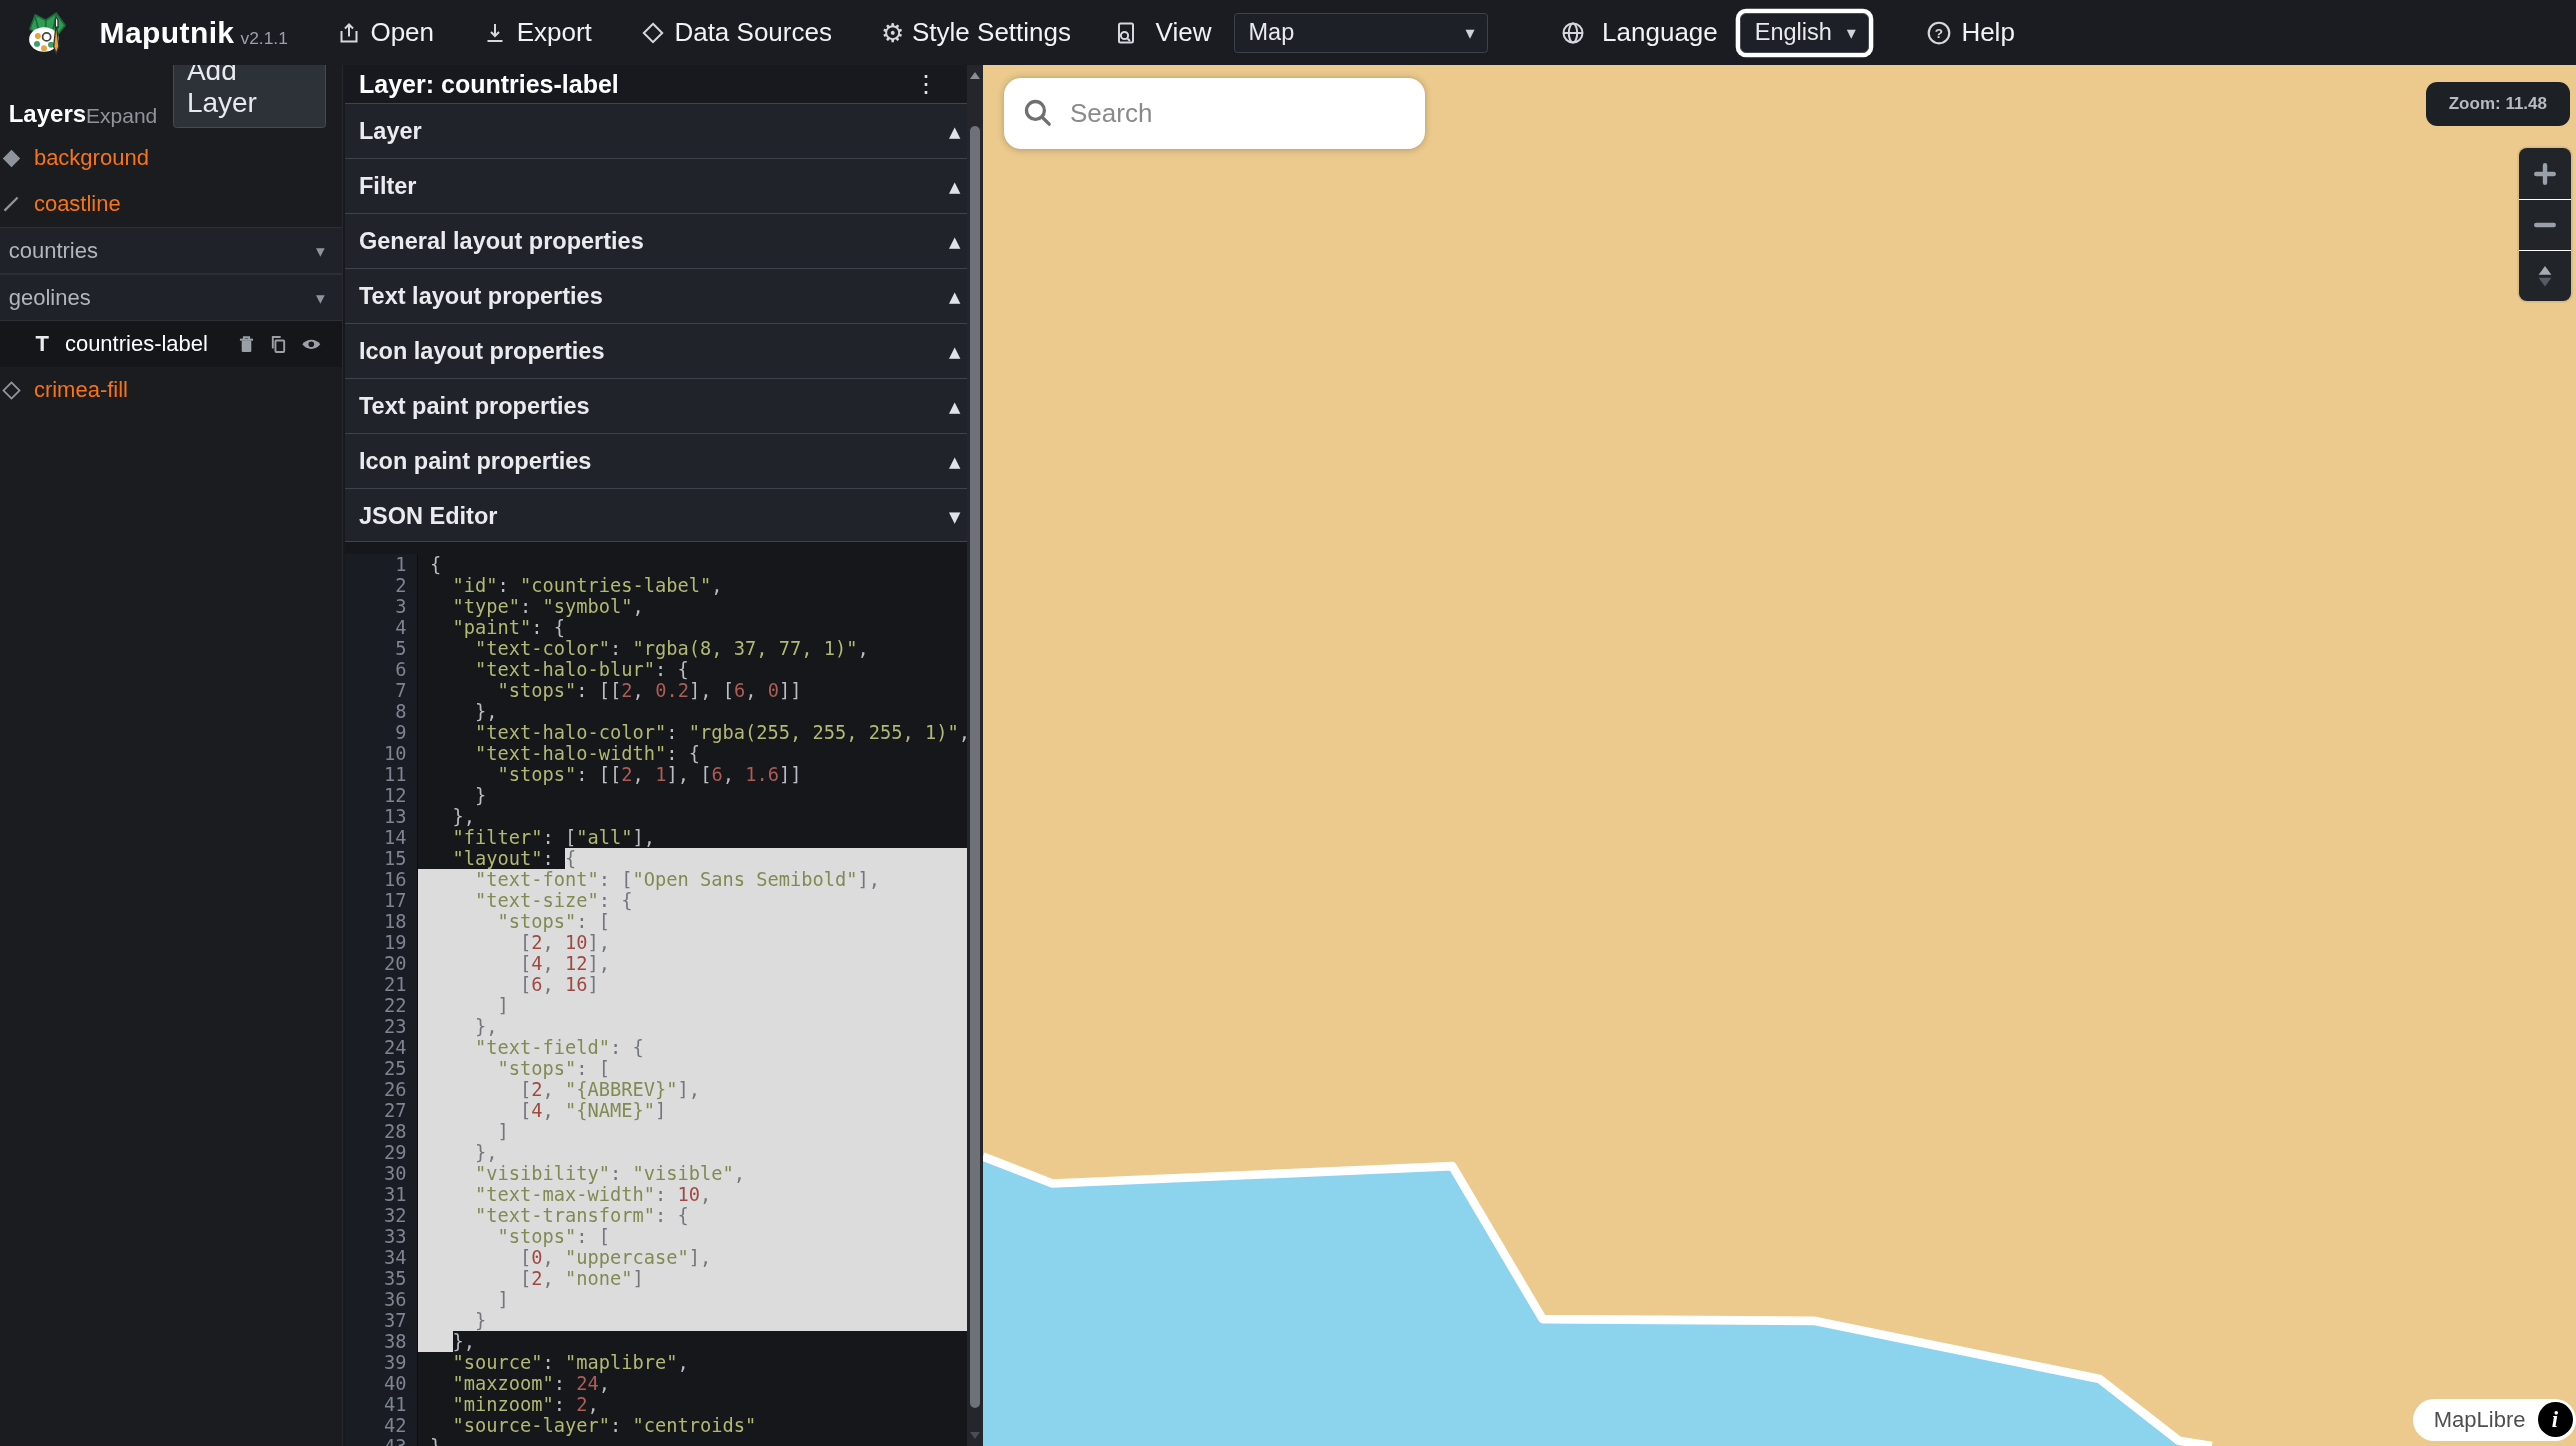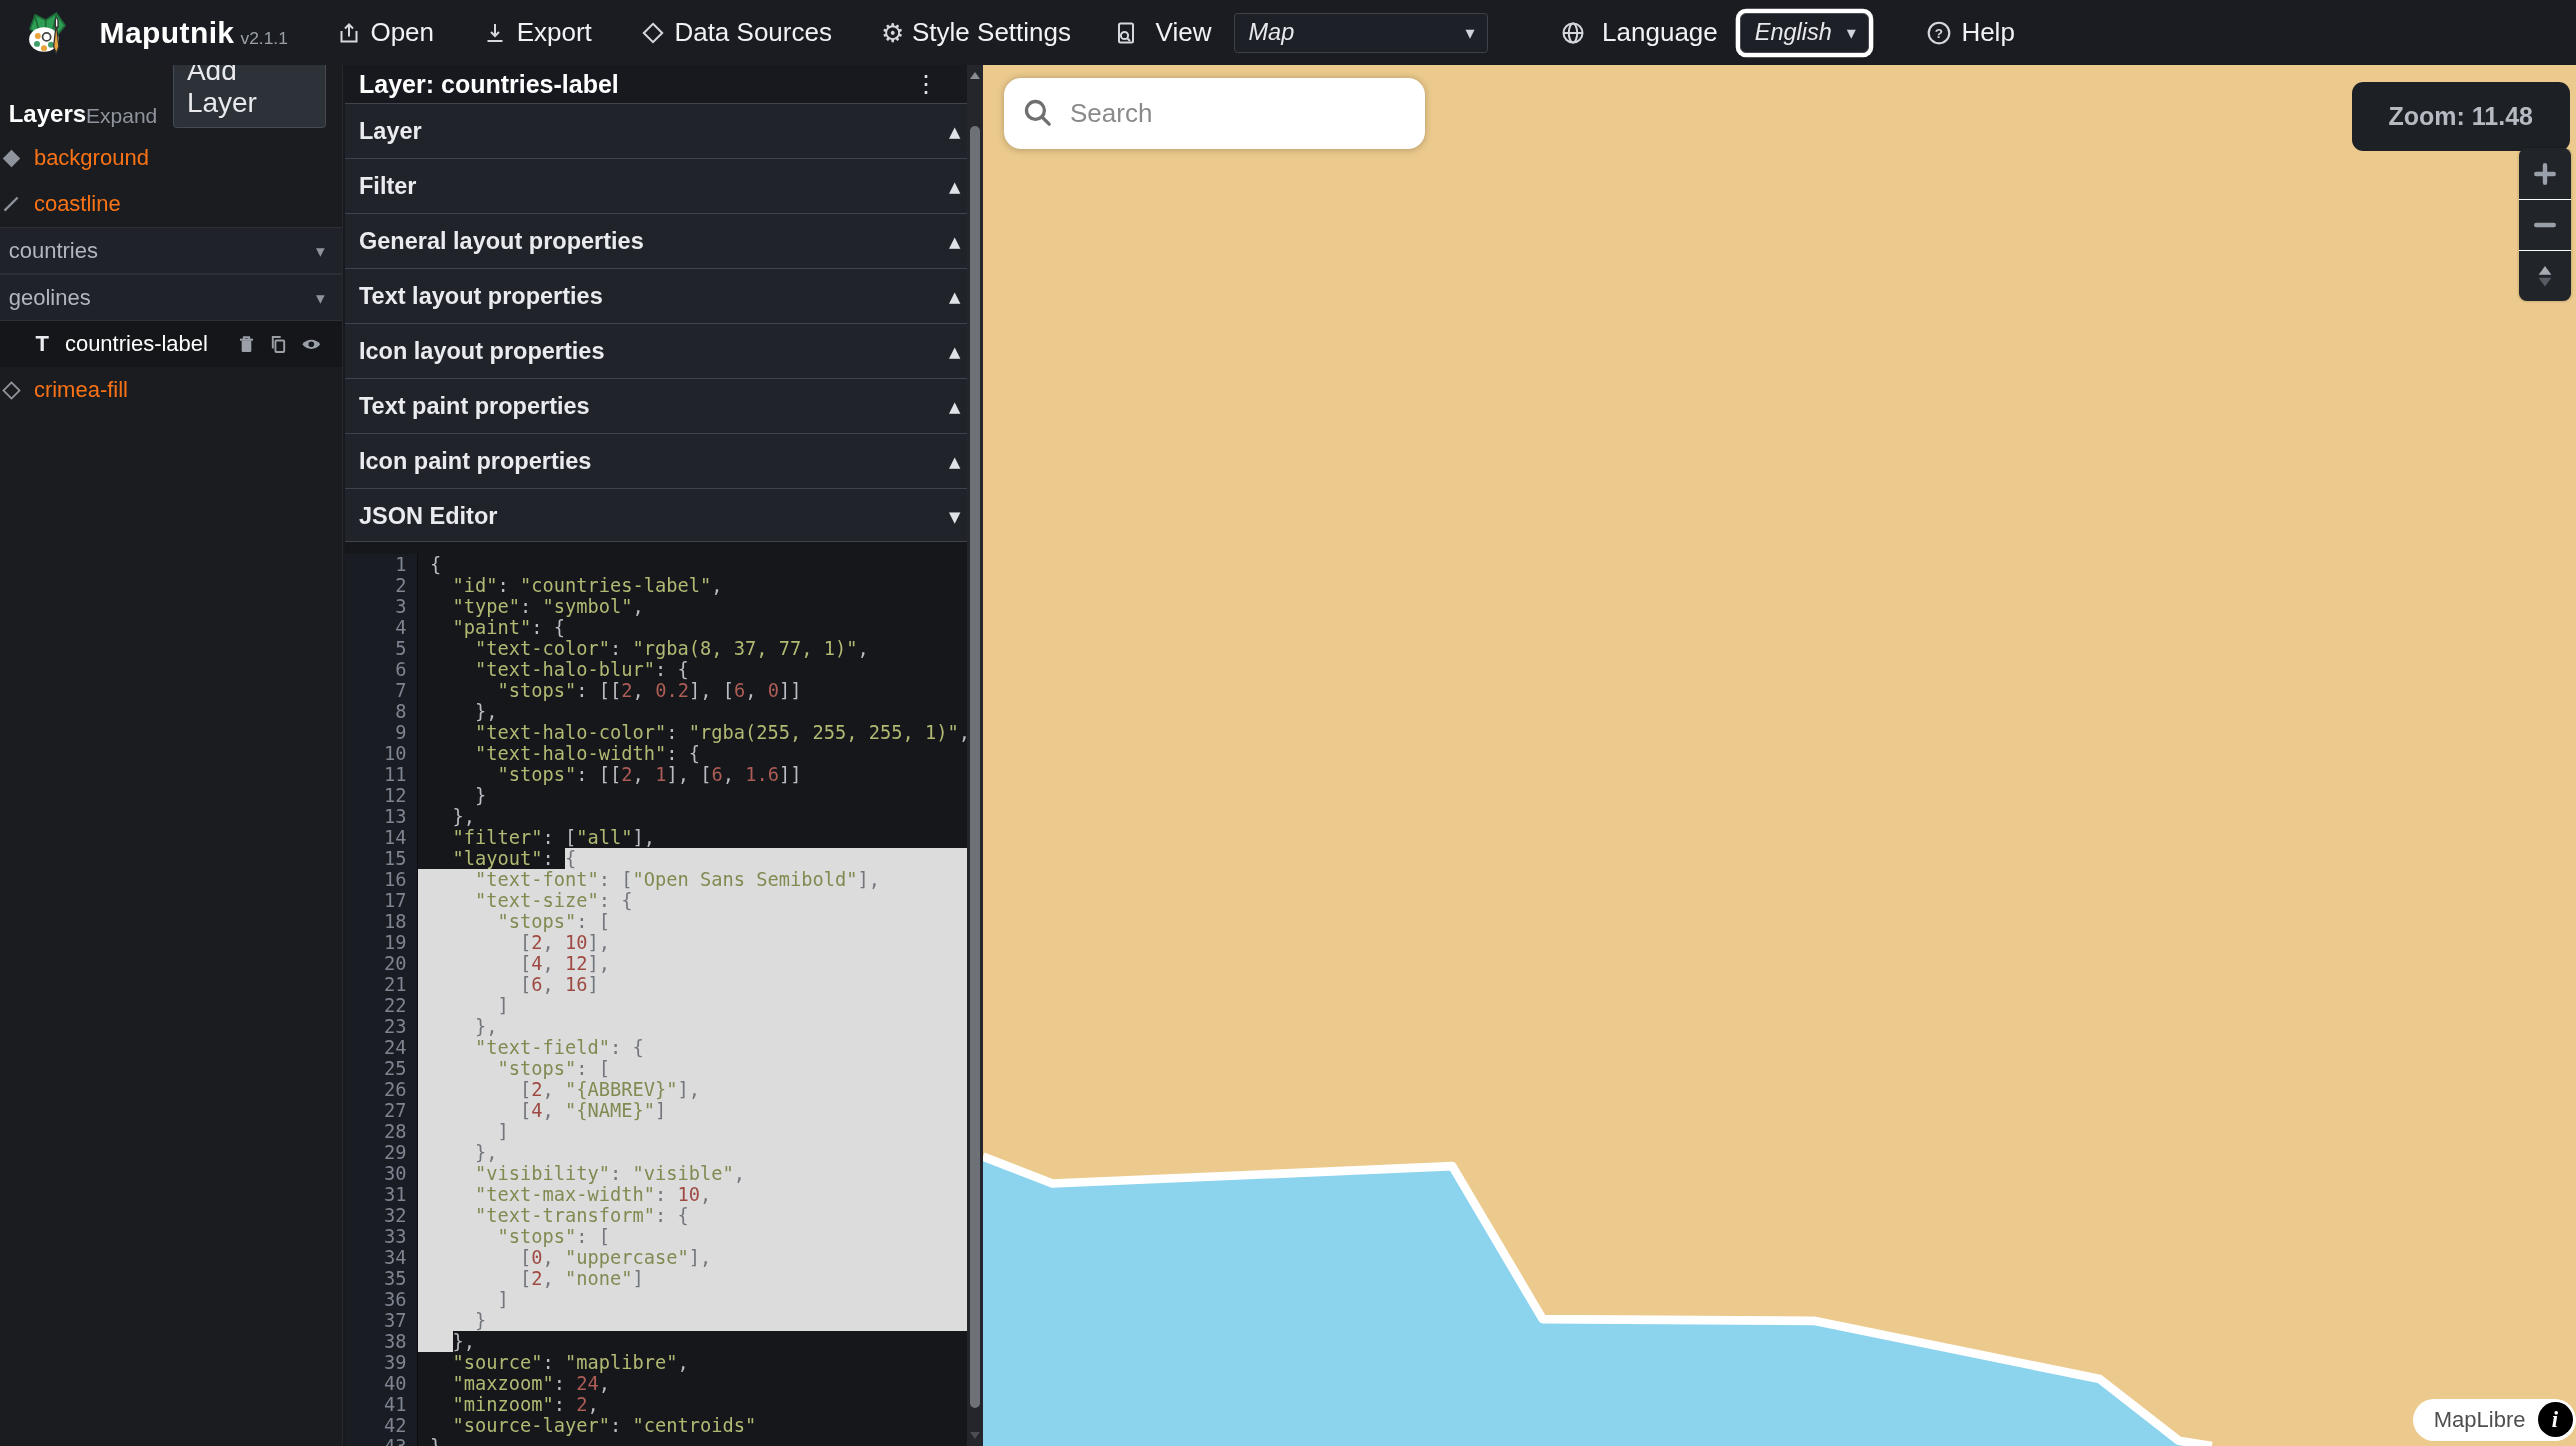--- a/index.html
+++ b/index.html
@@ -16,21 +16,21 @@
   .menu { display:flex; align-items:center; }
   .menu-item { display:flex; align-items:center; margin-left:49px; font-size:26px; color:#f0f2f4; cursor:default; }
   .mi-icon { display:flex; margin-right:9.6px; }
   .mi-icon svg { stroke:#d4d8de; fill:none; stroke-width:2; }
   .gear-glyph { font-family:"DejaVu Sans", sans-serif; font-size:26px; color:#d4d8de; margin-right:7.8px; }
   .view-wrap, .lang-wrap { display:flex; align-items:center; font-size:26px; color:#f0f2f4;gap:8px; }
   .view-wrap { margin-left:43px; }
   .lang-wrap { margin-left:73px; }
   .select { height:40px; background:#1d2026; border:1.7px solid #3e424a; border-radius:3.5px;
             display:flex; align-items:center; justify-content:space-between;
-            padding:0 12px 0 14px; font-size:23.5px; color:#e8eaee; margin-left:14px; cursor:default;font-style:italic; }
+            padding:0 12px 0 14px; font-size:23.5px; color:#e8eaee; margin-left:14px; cursor:default; }
   .view-select { width:254px; }
   .lang-select { width:129px; margin-left:14px; border-radius:6px; box-shadow:0 0 0 4.3px #ffffff; border-color:#4a4e56; }
   .caret { font-family:"DejaVu Sans", sans-serif; font-size:18px; color:#cfd3da; margin-left:8.7px; }
   .help { display:flex; align-items:center; margin-left:57px; font-size:26px; color:#f0f2f4; }
 
   
   .sidebar { position:absolute; left:0; top:65px; width:343px; bottom:0; background:#1a1c20;
              border-right:1.7px solid #26282e; z-index:10; }
   .sidebar-head { display:flex; align-items:flex-end; height:63px; padding:0 15.6px 0 8.7px; }
   .sidebar-title { font-size:24px; font-weight:700; color:#ffffff; }
@@ -85,22 +85,22 @@
 
   
   .map { position:absolute; left:983px; top:65px; right:0; bottom:0; overflow:hidden; }
   .map svg.basemap { position:absolute; left:0; top:0; width:100%; height:100%; display:block; }
   .searchbox { position:absolute; left:21px; top:13px; width:421px; height:71px; background:#ffffff;
                border-radius:17px; box-shadow:0 0.9px 7px rgba(0,0,0,.25); display:flex; align-items:center; padding:0 17.4px; }
   .searchbox svg { flex:none; }
   .searchbox input { border:none; outline:none; flex:1; margin-left:15.6px; font-size:26px; color:#333;
                      font-family:"Liberation Sans", sans-serif; background:transparent; }
   .searchbox input::placeholder { color:#8a8a8a; }
-  .zoom-badge { position:absolute; right:6px; top:17.4px; height:69px; background:#1d2025; border-radius:11.3px;
-                display:flex; align-items:center; padding:0 37px; font-size:25px; font-weight:700; color:#b6bac2; }
+  .zoom-badge { position:absolute; right:6px; top:17.4px; height:44px; background:#1d2025; border-radius:11.3px;
+                display:flex; align-items:center; padding:0 23px; font-size:17px; font-weight:700; color:#b6bac2; }
   .zoomctrl { position:absolute; right:5.2px; top:83px; width:52px; border-radius:7.8px; overflow:hidden;
               box-shadow:0 0 0 1.7px rgba(0,0,0,.08); }
   .zbtn { width:52px; height:51px; background:#212429; display:flex; align-items:center; justify-content:center; }
   .zbtn + .zbtn { border-top:1.7px solid #fbfbfb; }
   .attribution { position:absolute; right:0; bottom:5.2px; height:42px; background:#ffffff; border-radius:21px;
                  display:flex; align-items:center; padding:0 3.5px 0 21px; }
   .attribution .attr-text { font-size:22px; color:#4e4e4e; margin-right:12px; }
   .info-btn { width:35px; height:35px; border-radius:50%; background:#000000; color:#ffffff;
               display:flex; align-items:center; justify-content:center;
               font-family:"Liberation Serif", serif; font-size:22.6px; font-weight:700; font-style:italic; }

